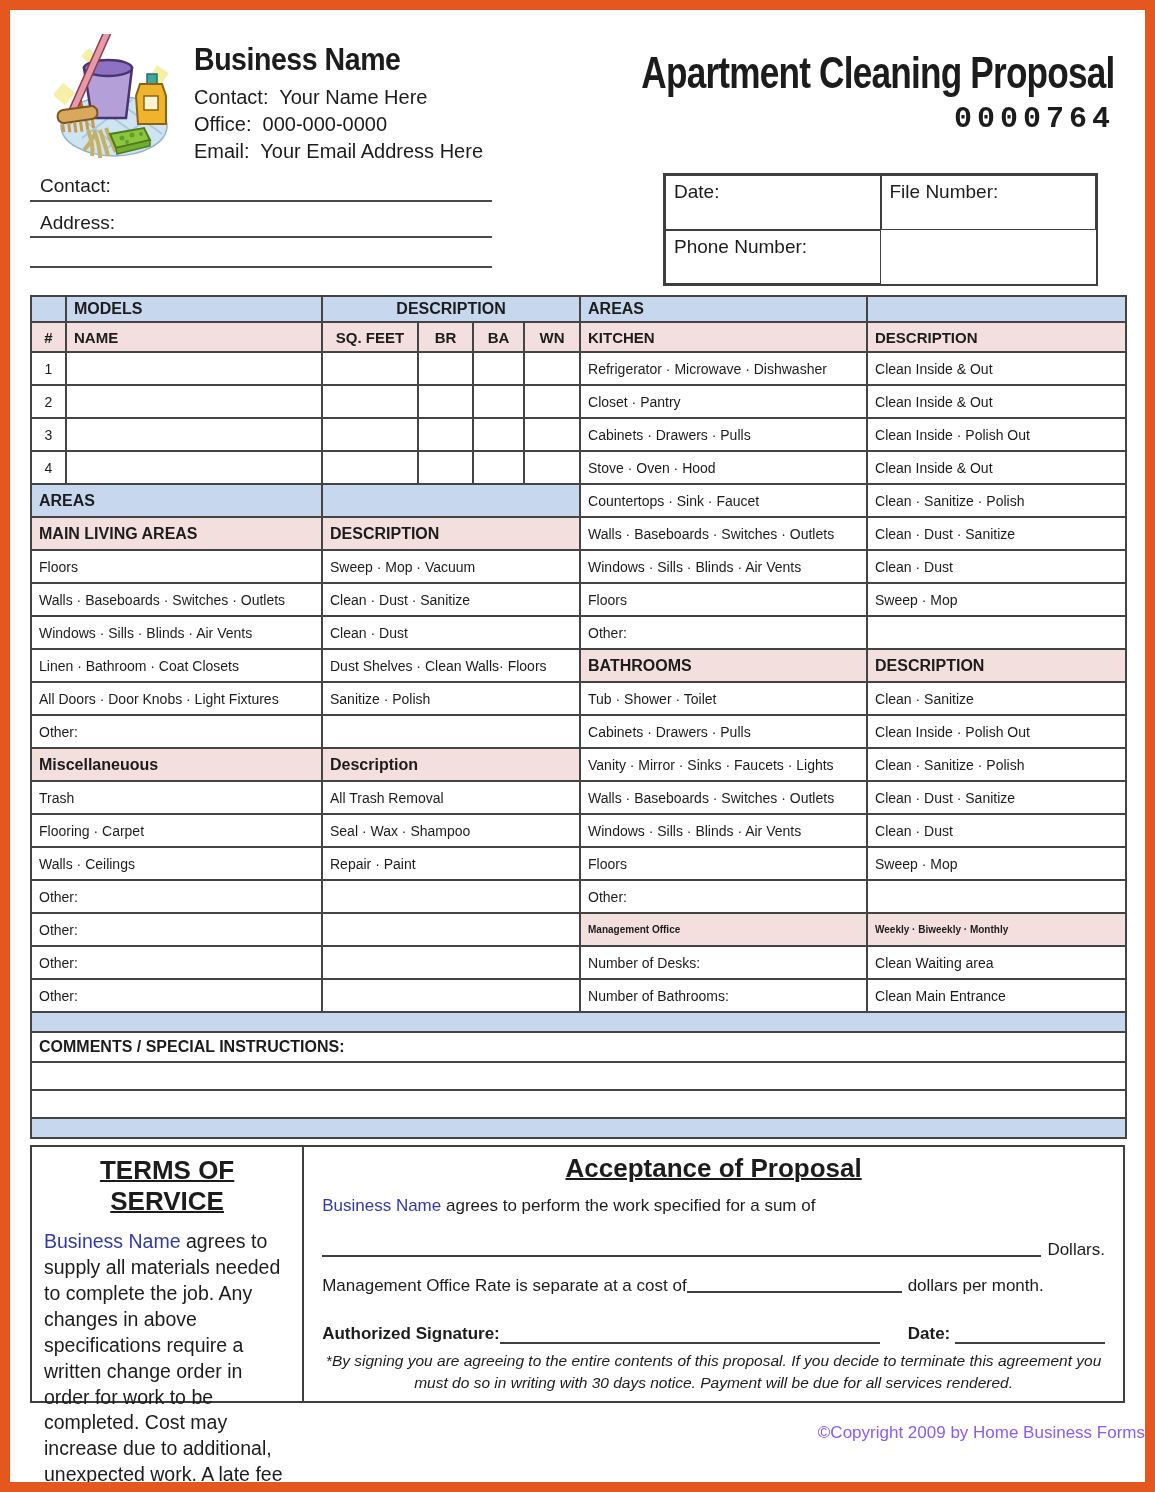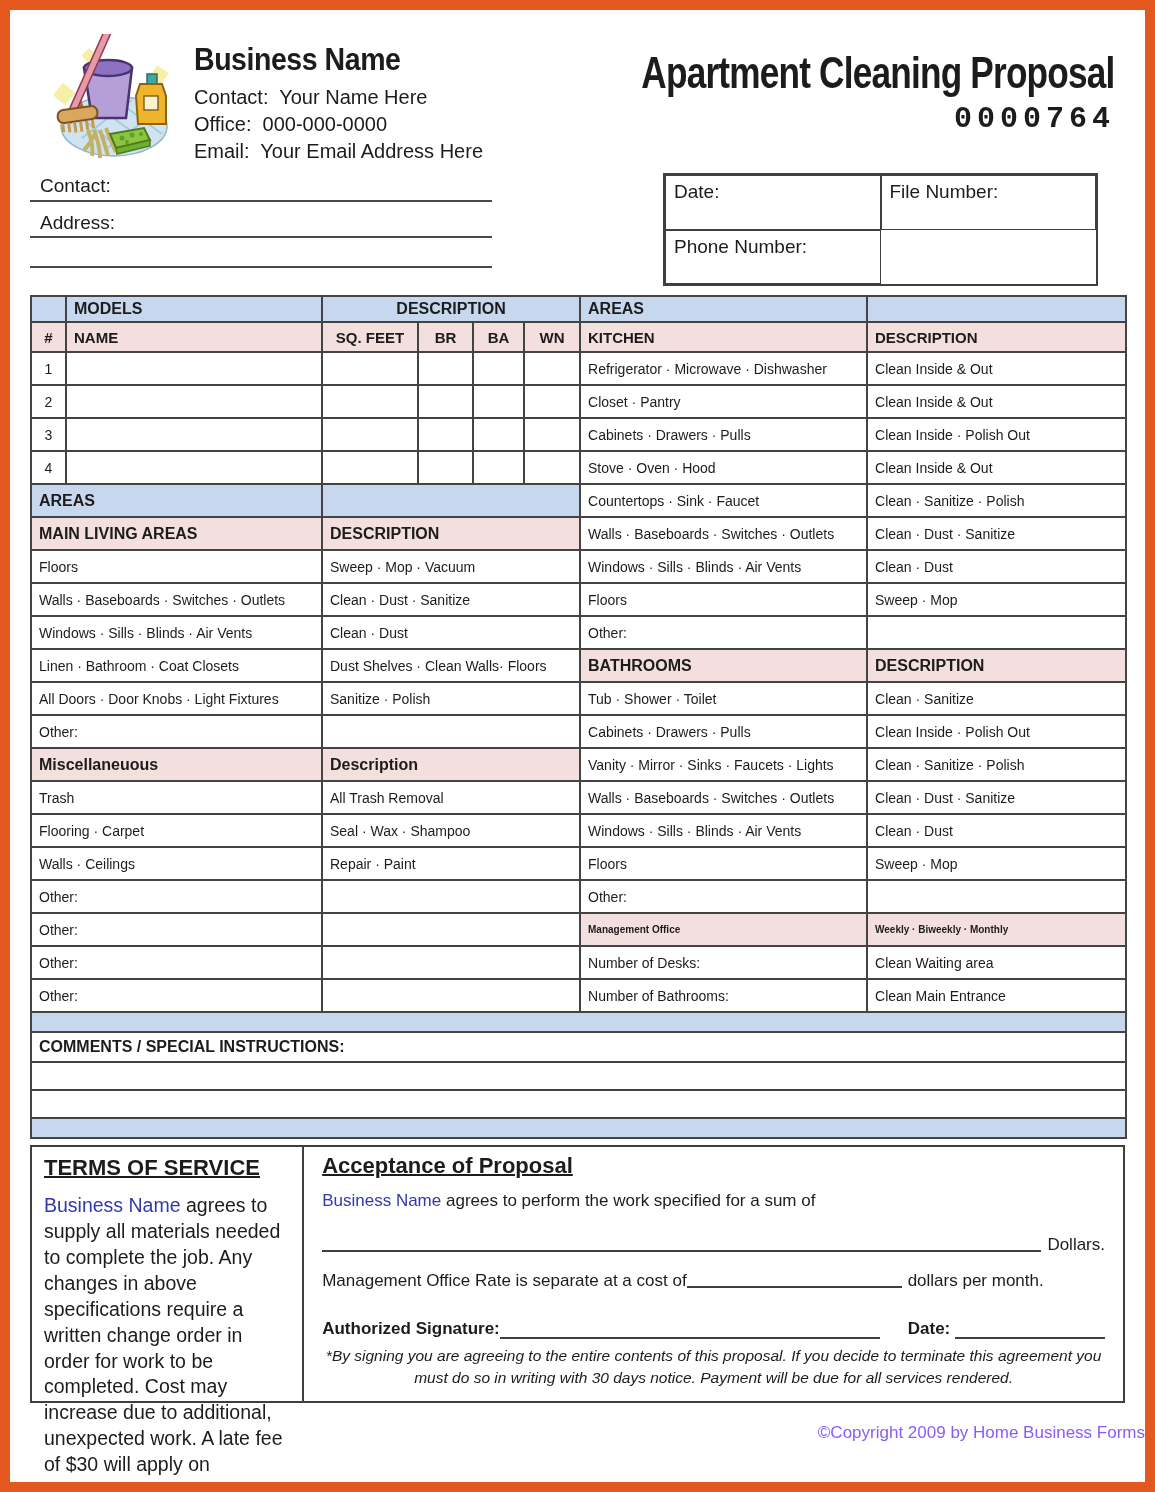--- a/index.html
+++ b/index.html
@@ -47,21 +47,21 @@
   td.center { text-align:center; }
   td.sec  { font-weight:bold; font-size:16px; }
   td.sec2 { font-weight:bold; font-size:10px; }
   td.colhead { font-weight:bold; font-size:15px; }
   td.comments-label { font-weight:bold; font-size:16px; }
   
   .bottom-box { width:1095px; margin:6px auto 0 20px; border:2px solid #3f3f3f;
                 display:flex; height:258px; }
   .terms-cell { width:368px; border-right:2px solid #3f3f3f; padding:8px 12px; }
   .accept-cell { flex:1; padding:6px 18px 4px 18px; }
-  .box-heading { text-align:left; font-size:22px; font-weight:bold;
+  .box-heading { text-align:center; font-size:26px; font-weight:bold;
                  text-decoration:underline; text-decoration-thickness:2px; margin-bottom:12px; }
   .terms-body { font-size:19.5px; line-height:1.33; }
   .brand { color:#3239A8; }
   .acc-line { font-size:17px; margin-top:10px; }
   .acc-flex { display:flex; align-items:flex-end; }
   .acc-flex .uline { flex:1; height:0; border-bottom:2px solid #3f3f3f; margin:0 6px 3px 0; }
   .acc-flex .fixed { flex:0 0 auto; }
   .sig-row { display:flex; align-items:flex-end; font-size:17px; margin-top:28px; }
   .sig-row b { white-space:nowrap; }
   .sig-line { display:inline-block; border-bottom:2px solid #3f3f3f; height:2px; }

